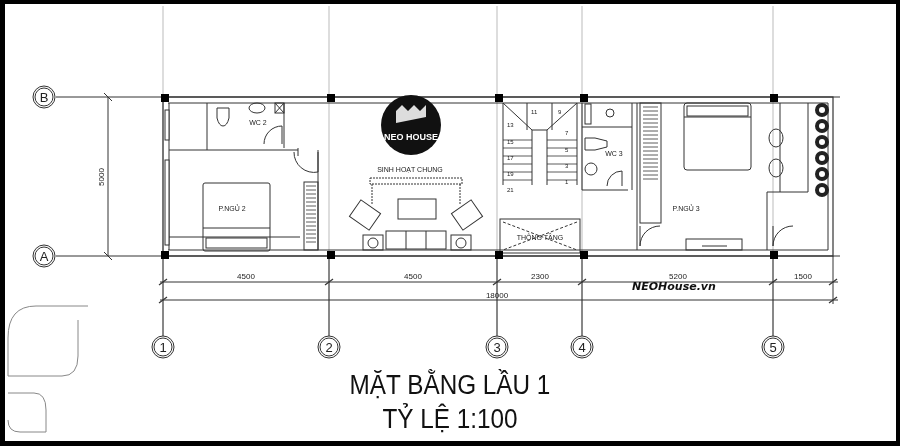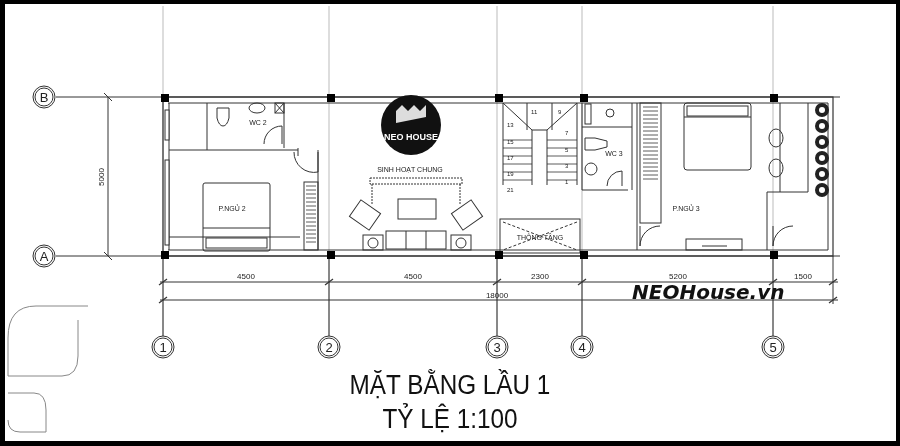--- a/index.html
+++ b/index.html
@@ -16,21 +16,21 @@
   .t { font-family: "Liberation Sans", sans-serif; fill: #222; }
   .title-block {
     position: absolute; left: 0; width: 900px; text-align: center;
     font-family: "Liberation Sans", sans-serif; color: #111;
   }
   #title1 { top: 370px; font-size: 27px; letter-spacing: 0px; transform: scaleX(0.9); }
   #title2 { top: 404px; font-size: 27px; transform: scaleX(0.9); }
   #brand {
     position: absolute; left: 632px; top: 280px;
     font-family: "DejaVu Sans", sans-serif; font-style: italic; font-weight: bold;
-    font-size: 20px; color: #111;
+    font-size: 11px; color: #111;
   }
 </style>
 </head>
 <body>
 
 <div id="frame">
   <div id="sheet"></div>
 </div>
 
 <svg width="900" height="446" viewBox="0 0 900 446">

